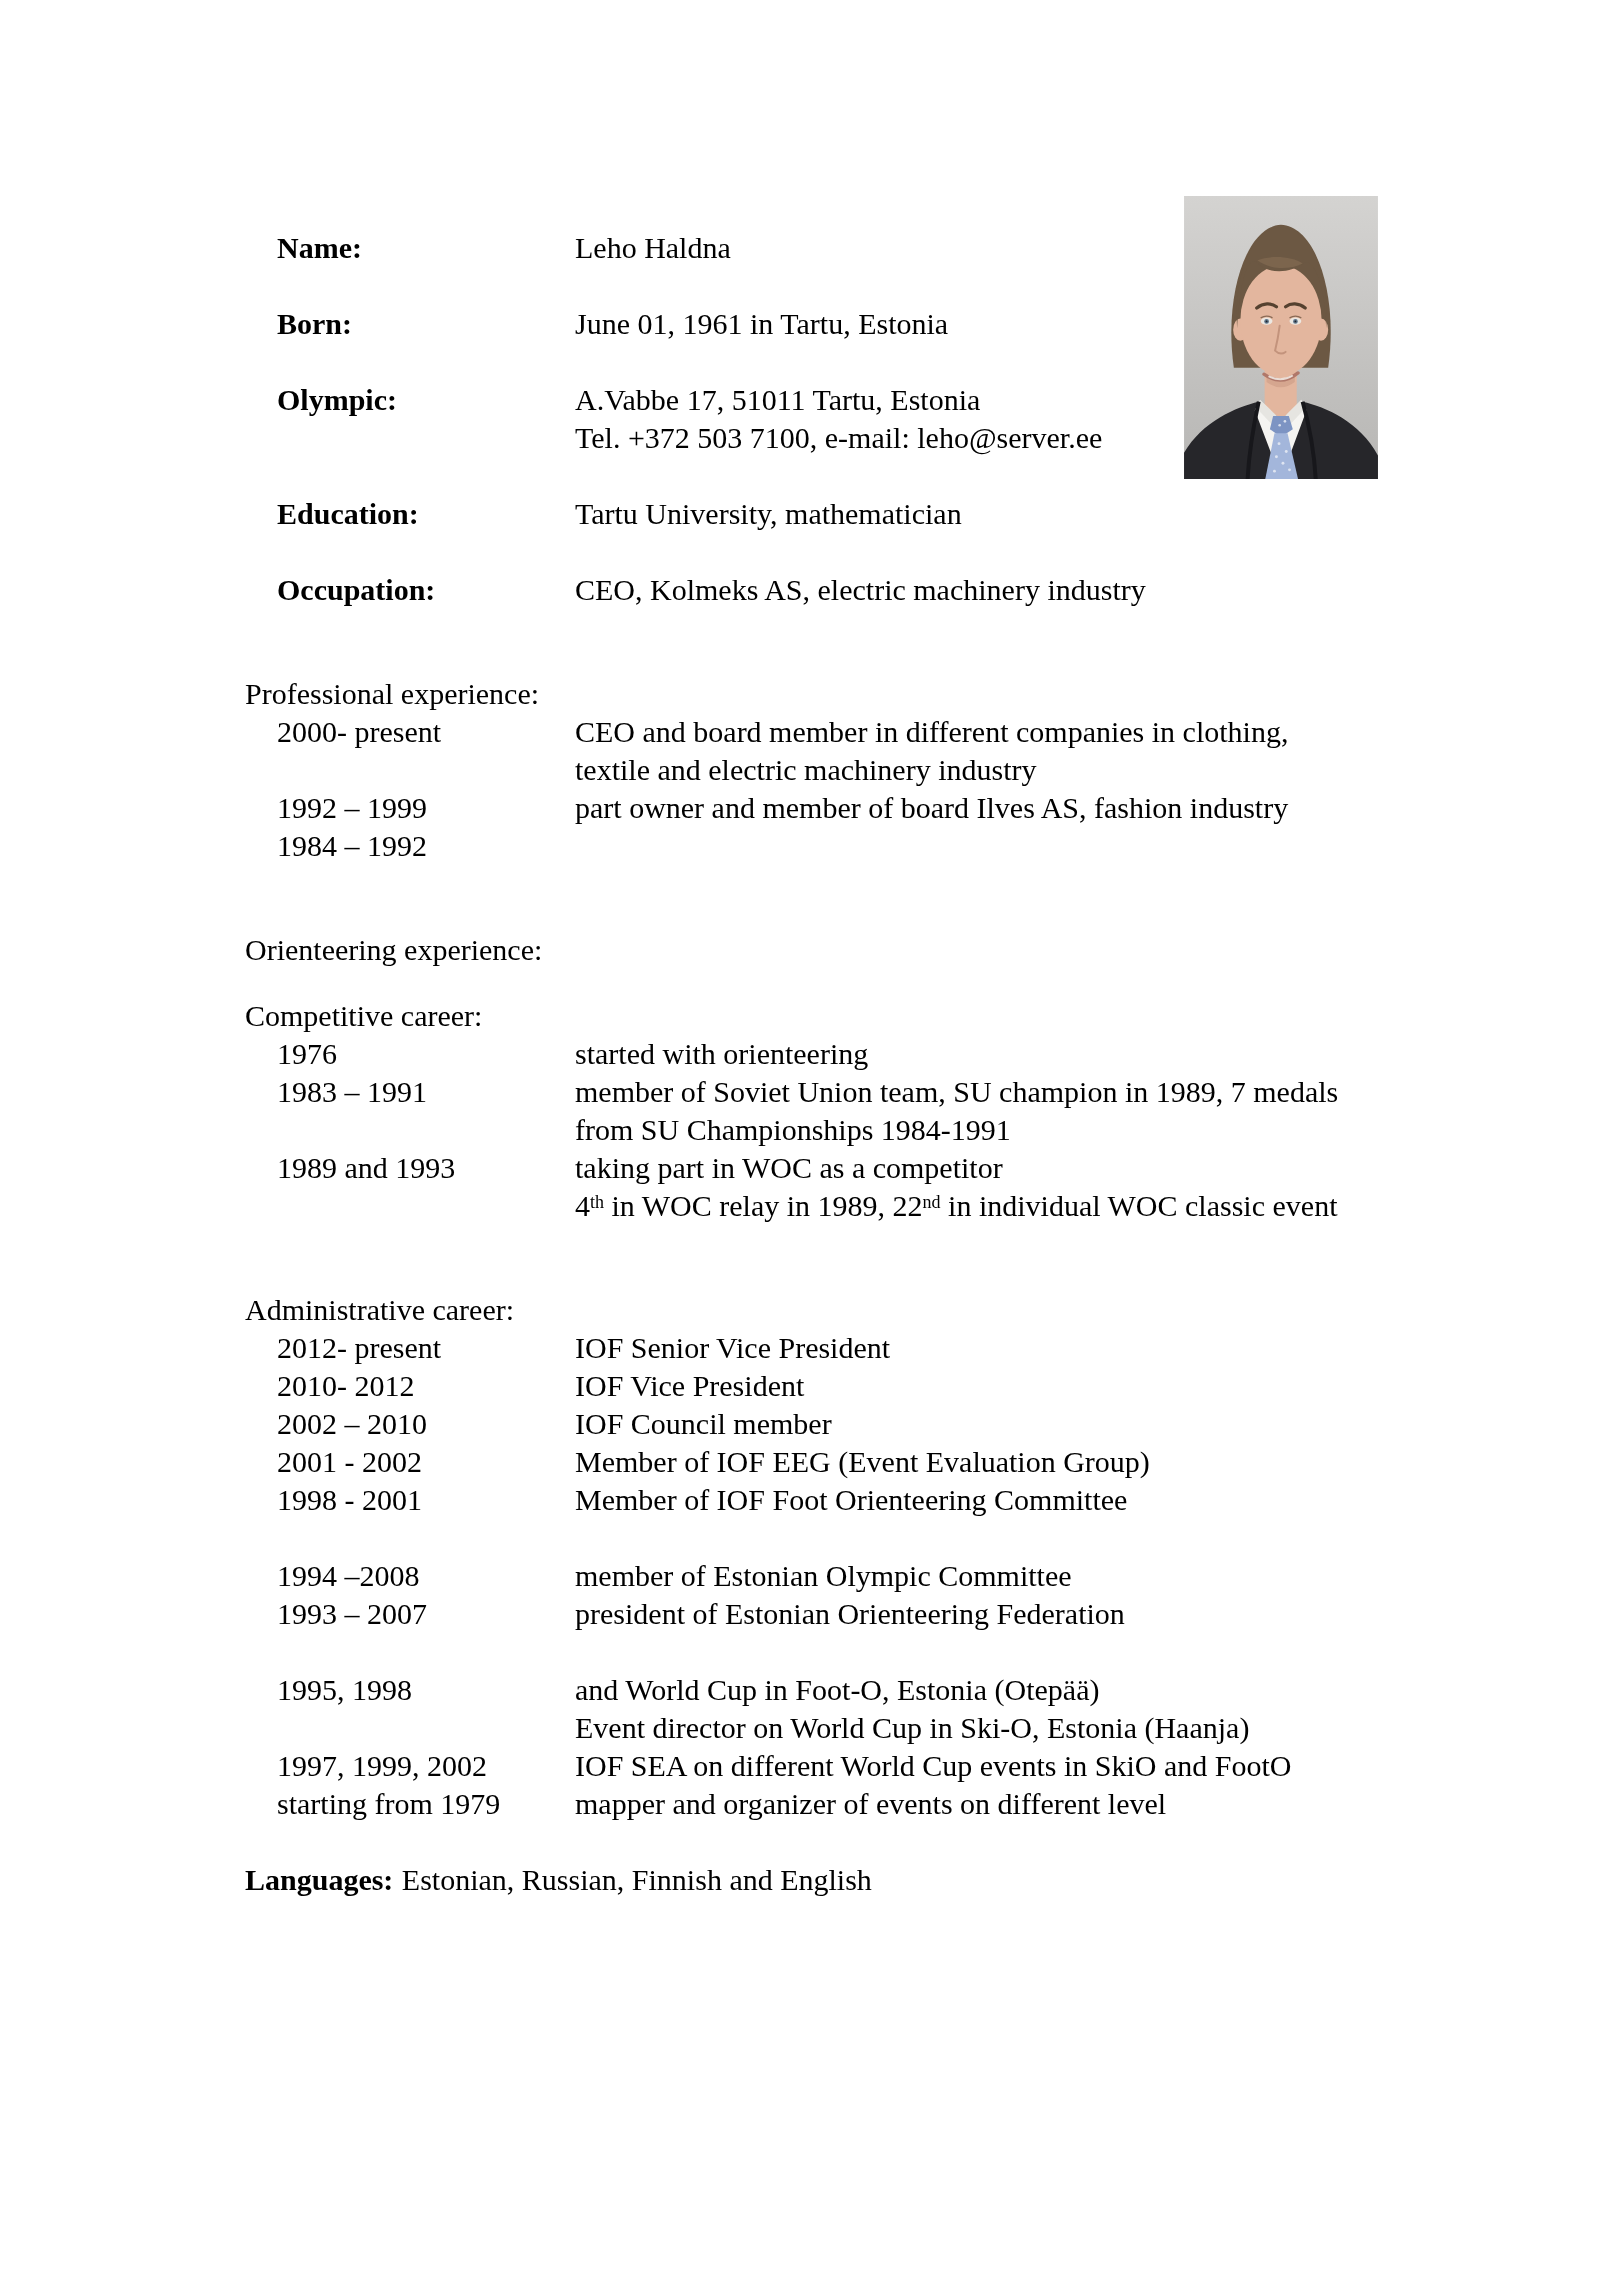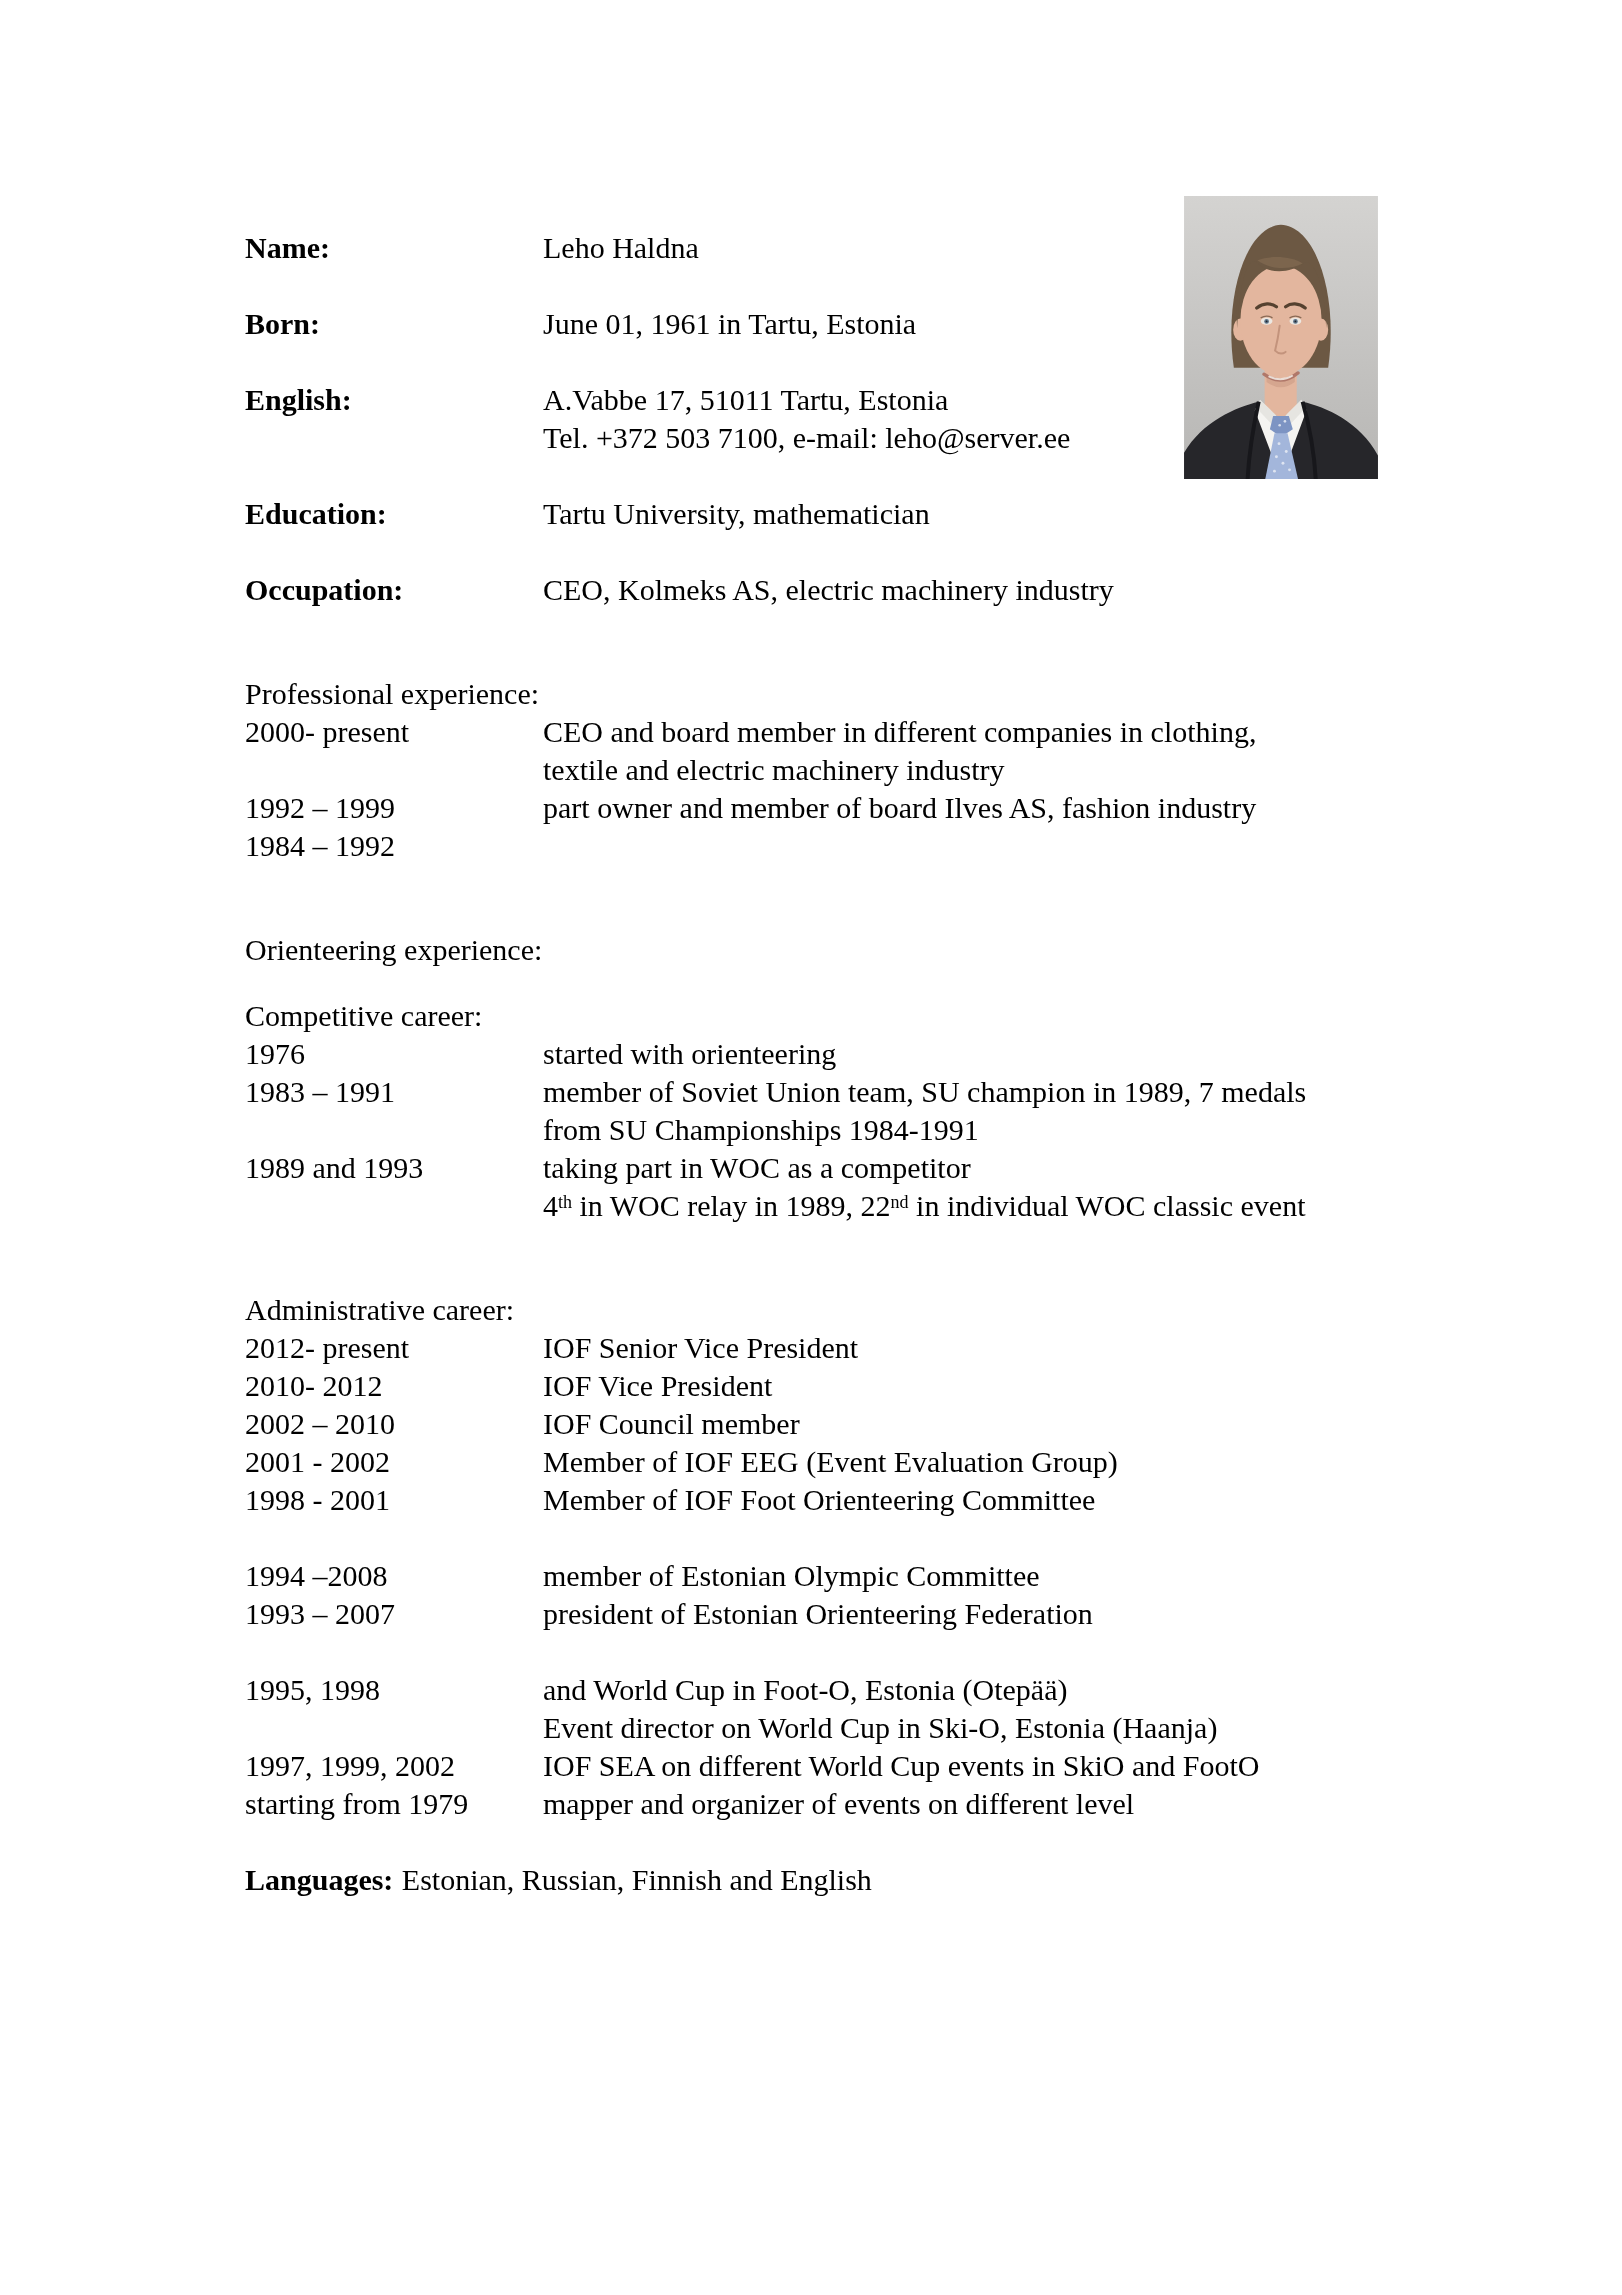--- a/index.html
+++ b/index.html
@@ -3,21 +3,21 @@
 <meta charset="utf-8">
 <style>
   html, body { margin: 0; padding: 0; background: #ffffff; }
   body {
     width: 1623px; height: 2295px; position: relative; overflow: hidden;
     font-family: "Liberation Serif", "DejaVu Serif", serif;
     font-size: 30px; line-height: 38px; color: #000;
     -webkit-font-smoothing: antialiased;
   }
   .content { position: absolute; left: 245px; top: 229px; width: 1204px; }
-  .row { display: flex; align-items: flex-start; }
+  .row { display: flex; align-items: flex-start; margin-left: 32px; }
   .col-label { flex: 0 0 298px; width: 298px; font-weight: bold; white-space: nowrap; }
   .col-period { flex: 0 0 298px; width: 298px; font-weight: normal; white-space: nowrap; }
   .col-value { white-space: nowrap; }
   .vline { white-space: nowrap; }
   .heading { font-weight: normal; white-space: nowrap; margin-top: 28px; }
   .blank { height: 38px; }
   .lang-row { white-space: nowrap; }
   .lang-value { margin-left: 8.5px; }
   .bold { font-weight: bold; text-align: right; }
   sup { font-size: 0.6em; line-height: 0; position: relative; top: -0.45em; vertical-align: baseline; }
@@ -106,21 +106,21 @@
     </div>
     <div class="blank"></div>
     <div class="row">
       <div class="col-label">Born:</div>
       <div class="col-value">
           <div class="vline">June 01, 1961 in Tartu, Estonia</div>
         </div>
     </div>
     <div class="blank"></div>
     <div class="row">
-      <div class="col-label">English:</div>
+      <div class="col-label">Olympic:</div>
       <div class="col-value">
         <div class="vline">A.Vabbe 17, 51011 Tartu, Estonia</div>
         <div class="vline">Tel. +372 503 7100, e-mail: leho@server.ee</div>
       </div>
     </div>
     <div class="blank"></div>
     <div class="row">
       <div class="col-label">Education:</div>
       <div class="col-value">
           <div class="vline">Tartu University, mathematician</div>

